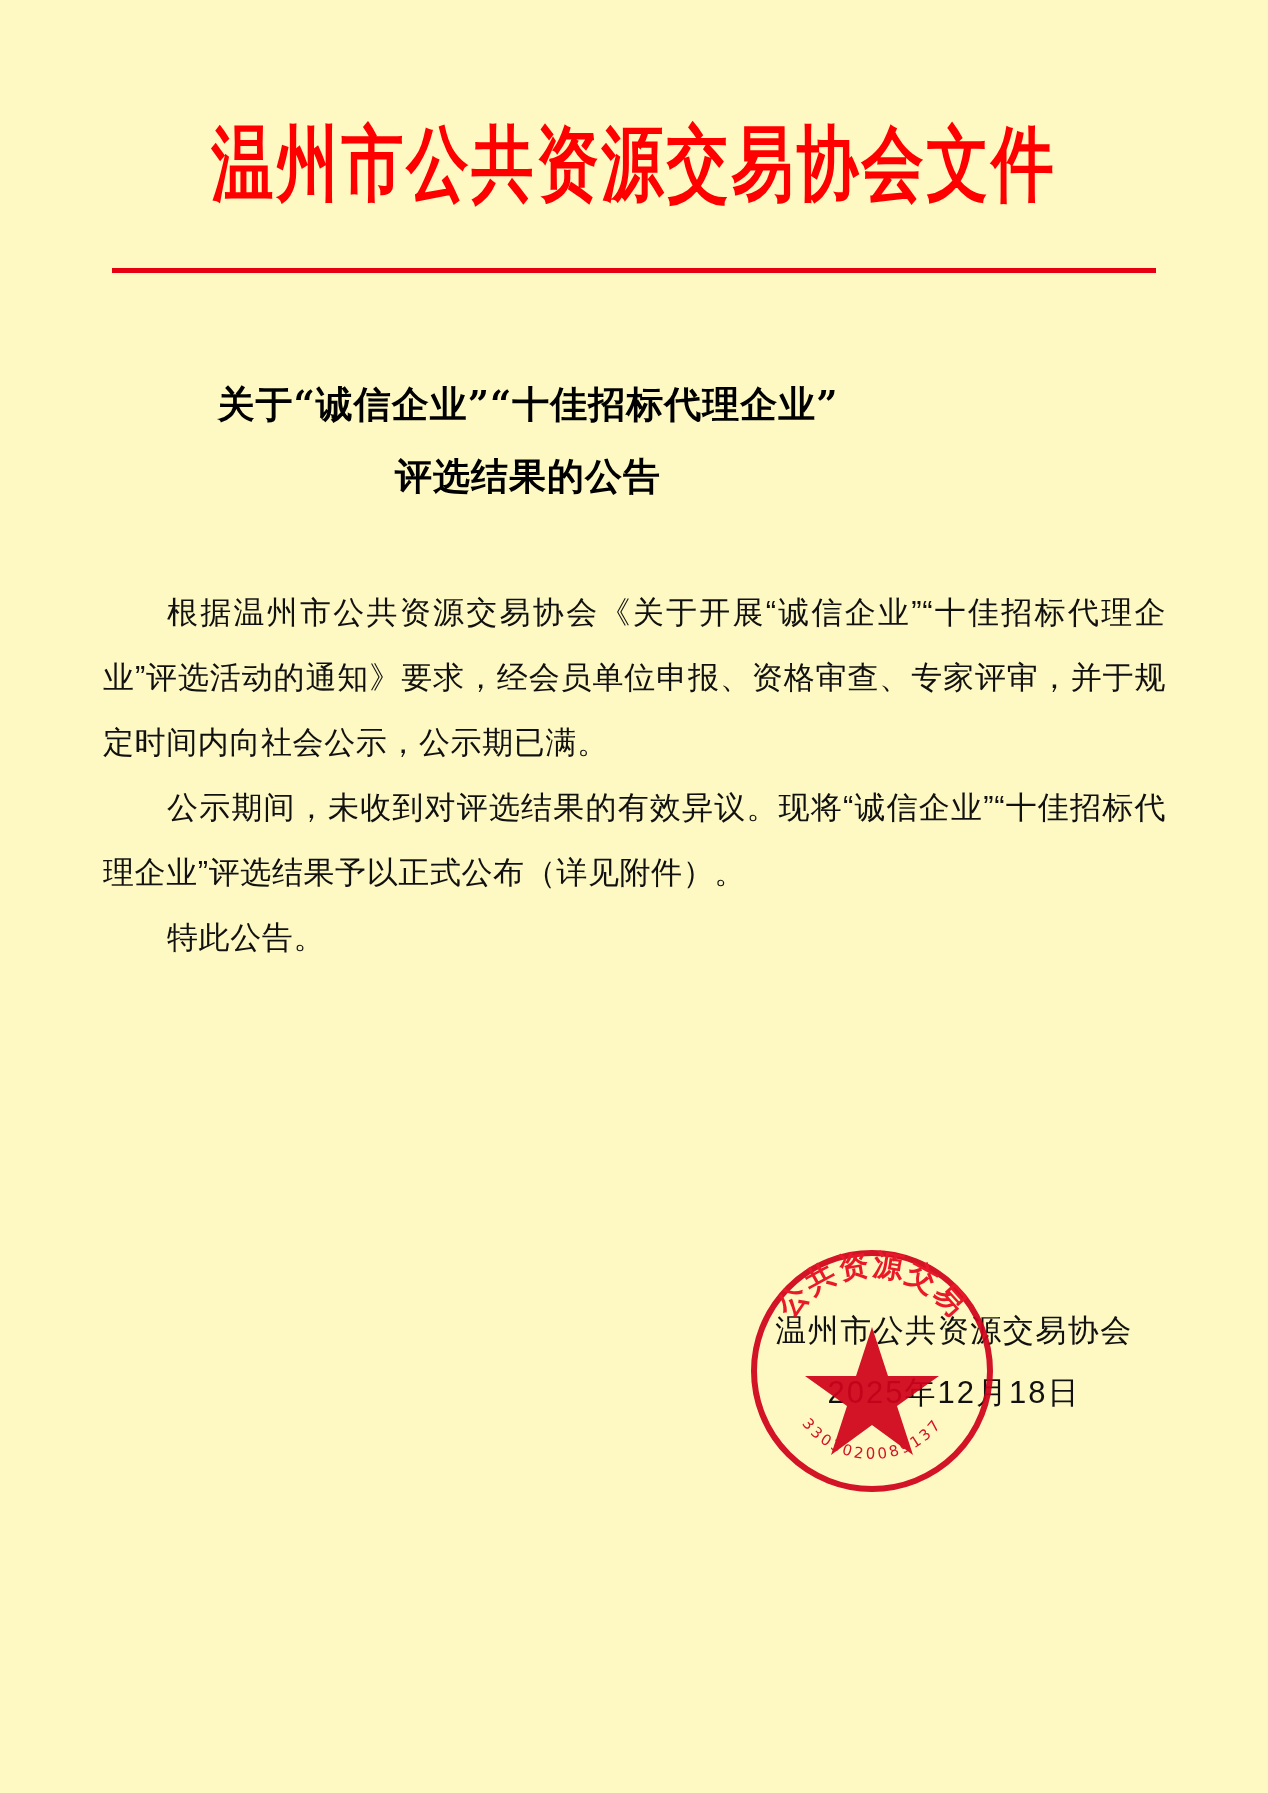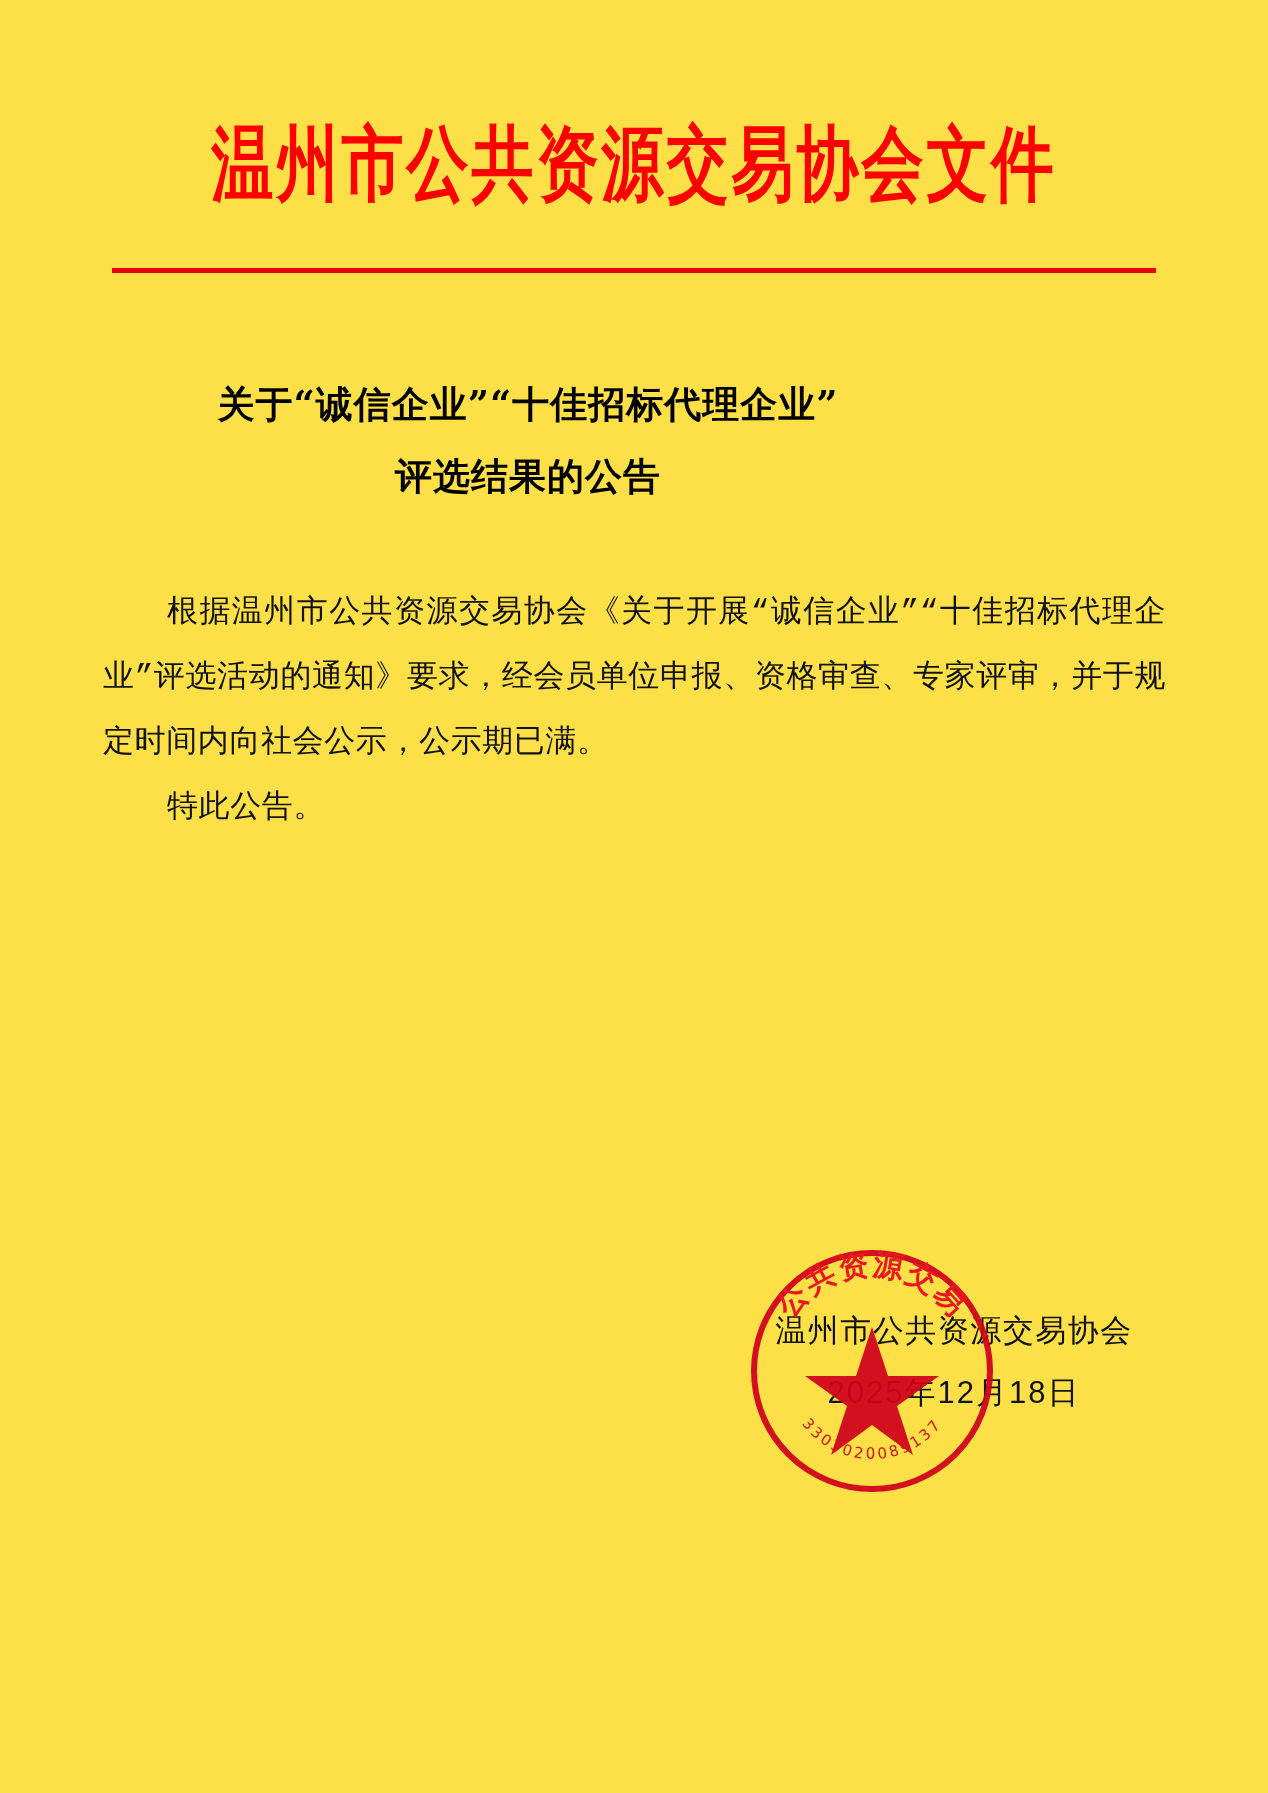--- a/index.html
+++ b/index.html
@@ -12,21 +12,21 @@
     height: 1793px;
     position: relative;
     font-family: "DejaVu Serif", "Liberation Serif", serif;
     overflow: hidden;
   }
 
   .page {
     position: relative;
     width: 1268px;
     height: 1793px;
-    background: #fde047;
+    background: #fef9c3;
     box-sizing: border-box;
   }
 
   
   .masthead {
     position: absolute;
     left: 0;
     top: 128px;
     width: 1268px;
     text-align: center;
@@ -72,21 +72,21 @@
     white-space: nowrap;
   }
 
   
   .body-text {
     position: absolute;
     left: 103px;
     top: 580px;
     width: 1063px;
     color: #111111;
-    font-family: Liberation Mono, monospace;
+    font-family: Liberation Sans, sans-serif;
     font-size: 31px;
     line-height: 65px;
     letter-spacing: 0.6px;
     text-align: justify;
   }
   .para {
     margin: 0 0 0 0;
     text-indent: 64px;
   }
 
@@ -150,20 +150,21 @@
   </div>
   <div class="masthead-rule"></div>
 
   <div class="doc-title">
     <span class="tline">关于“诚信企业”“十佳招标代理企业”</span>
     <span class="tline">评选结果的公告</span>
   </div>
 
   <div class="body-text">
     <p class="para">根据温州市公共资源交易协会《关于开展“诚信企业”“十佳招标代理企业”评选活动的通知》要求，经会员单位申报、资格审查、专家评审，并于规定时间内向社会公示，公示期已满。</p>
+    <p class="para">公示期间，未收到对评选结果的有效异议。现将“诚信企业”“十佳招标代理企业”评选结果予以正式公布（详见附件）。</p>
     <p class="para">特此公告。</p>
   </div>
 
   <div class="signature">
     <span class="sig-line">温州市公共资源交易协会</span>
     <span class="sig-line sig-date">2025年12月18日</span>
   </div>
 
   <div class="seal">
     <svg viewBox="0 0 252 252" xmlns="http://www.w3.org/2000/svg">

